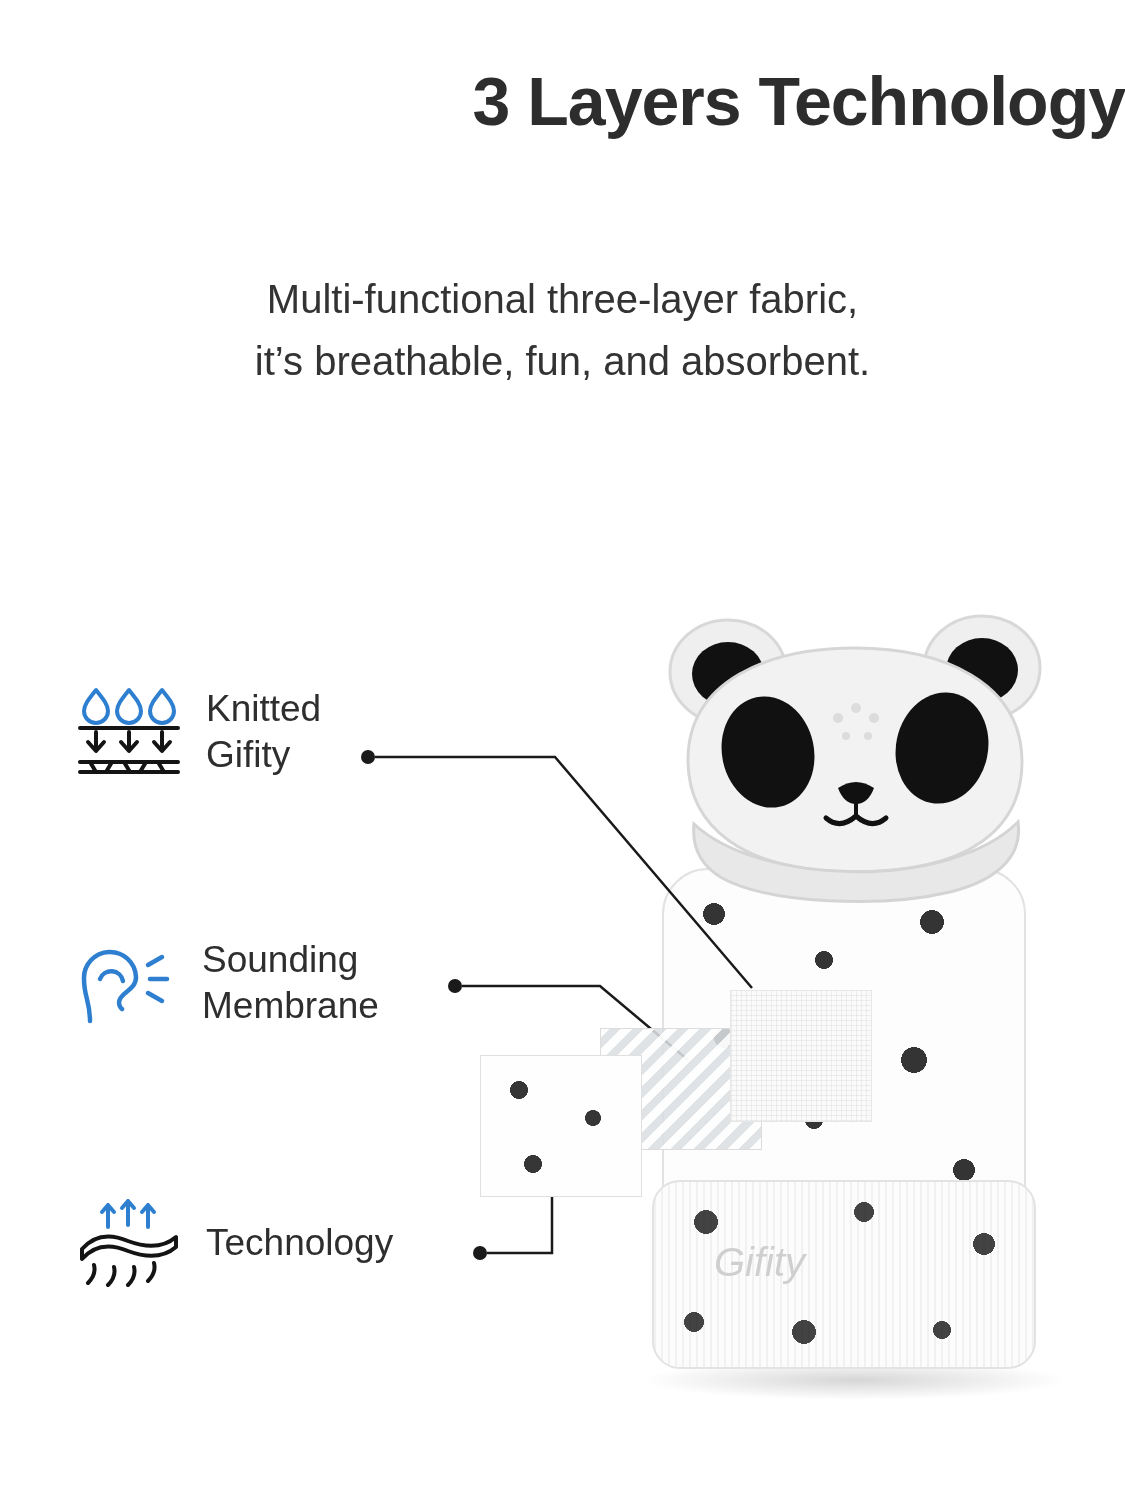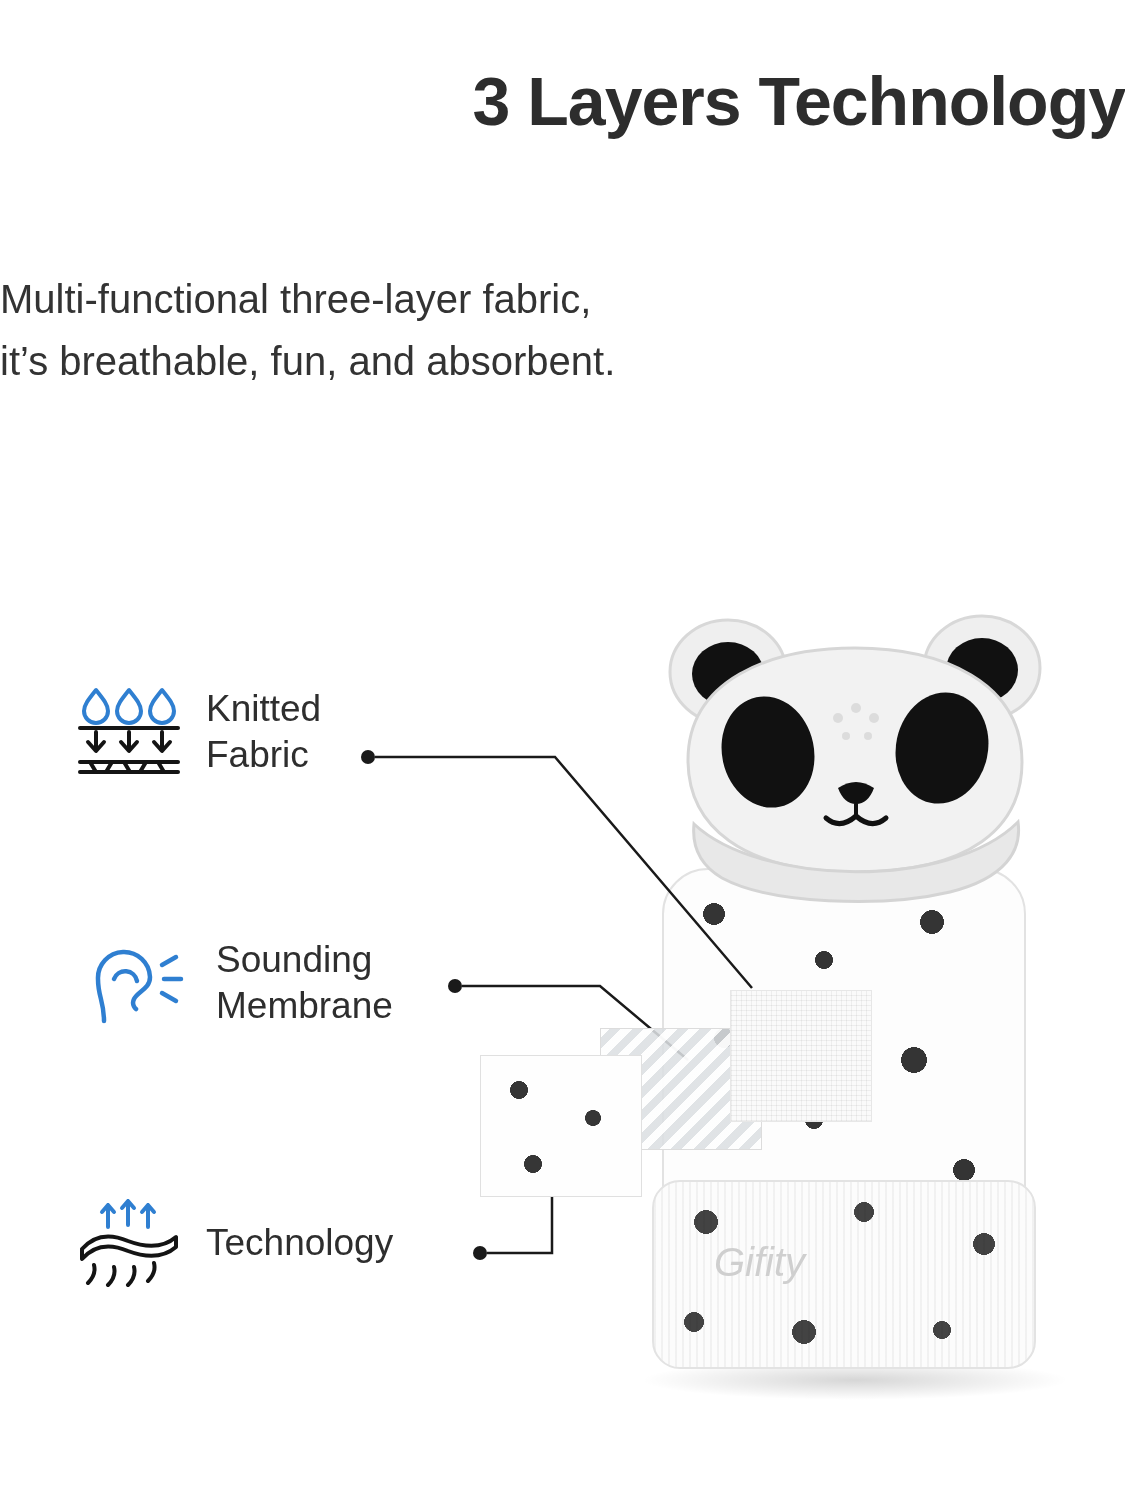--- a/index.html
+++ b/index.html
@@ -31,21 +31,21 @@
     font-weight: bold;
     letter-spacing: -1px;
     color: #2d2d2d;
   }
 
   .subtitle {
     position: absolute;
     top: 268px;
     left: 0;
     width: 1125px;
-    text-align: left;
+    text-align: center;
     font-size: 40px;
     line-height: 1.55;
     color: #333333;
     font-weight: normal;
   }
   .subtitle .line { display: block; }
 
   
   .feature {
     position: absolute;
@@ -62,21 +62,21 @@
     justify-content: center;
   }
   .feature .label {
     font-size: 37px;
     line-height: 1.25;
     color: #2e2e2e;
     white-space: pre-line;
   }
 
   #feat-knitted { top: 684px; left: 74px; }
-  #feat-sounding { top: 935px; left: 84px; }
+  #feat-sounding { top: 935px; left: 70px; }
   #feat-spandex { top: 1195px; left: 74px; }
 
   
   .overlay {
     position: absolute;
     inset: 0;
     pointer-events: none;
   }
 
   
@@ -249,21 +249,21 @@
           <path d="M55 48 v18 M47 58 l8 9 l8-9"></path>
           <path d="M88 48 v18 M80 58 l8 9 l8-9"></path>
           <path d="M6 44 h98"></path>
           <path d="M6 78 h98"></path>
           <path d="M6 88 h98"></path>
           <path d="M16 78 l6 10 M38 78 l-6 10 M50 78 l6 10 M72 78 l-6 10 M84 78 l6 10"></path>
         </g>
       </svg>
     </span>
     <span class="label">Knitted
-Fabric</span>
+Gifity</span>
   </div>
 
   <div class="feature" id="feat-sounding">
     <span class="icon">
       <svg width="110" height="96" viewBox="0 0 110 96">
         <g fill="none" stroke="#2f7fd1" stroke-width="4.5" stroke-linecap="round" stroke-linejoin="round">
           <path d="M20 86 C20 66 14 62 14 44 A26 26 0 0 1 66 42 c0 12-12 14-16 22 -3 6 2 10 2 10"></path>
           <path d="M30 44 a12 12 0 0 1 23 2"></path>
           <path d="M78 30 l14 -8 M80 44 h17 M78 58 l14 8"></path>
         </g>

